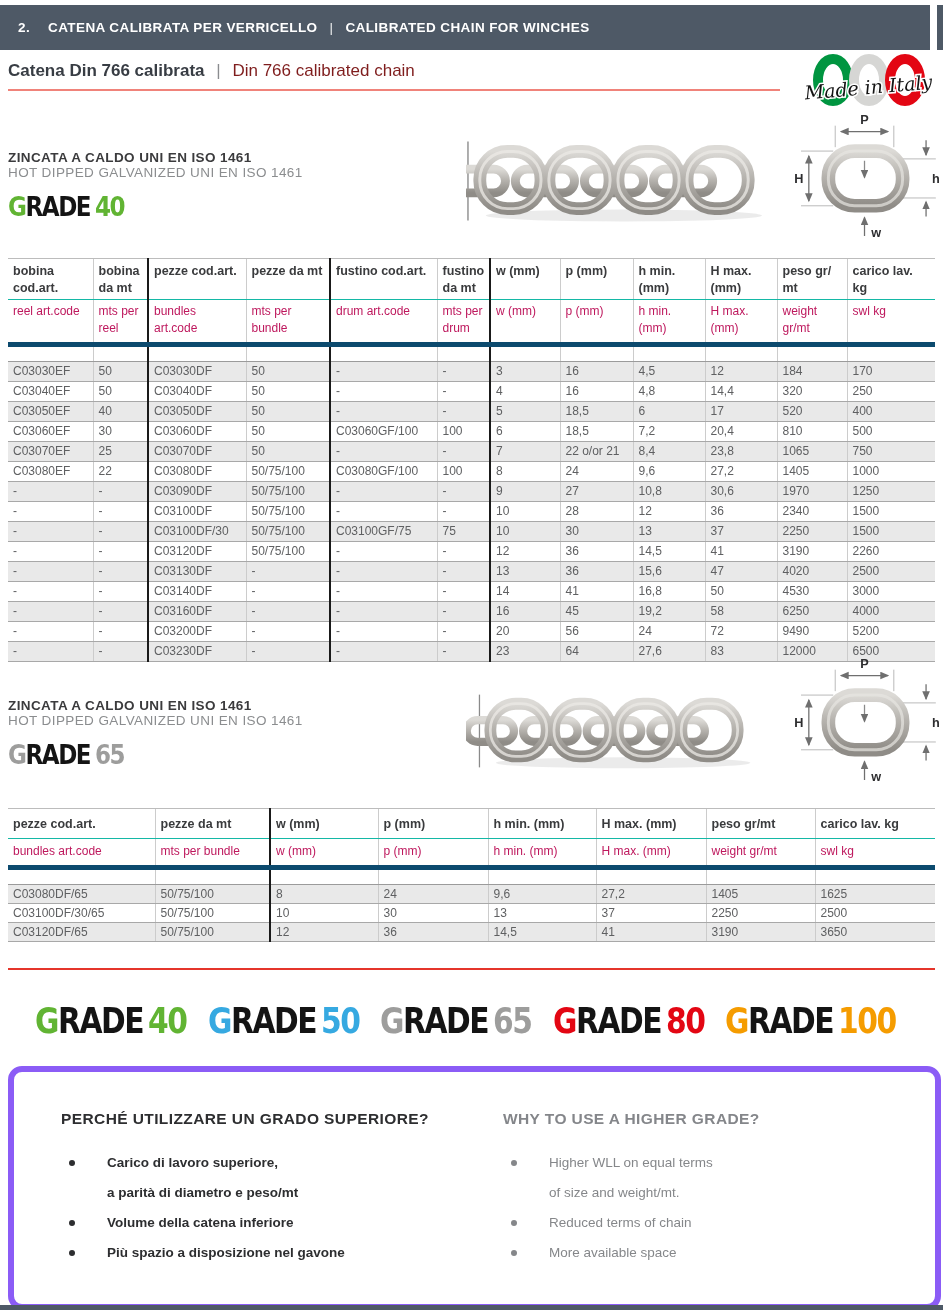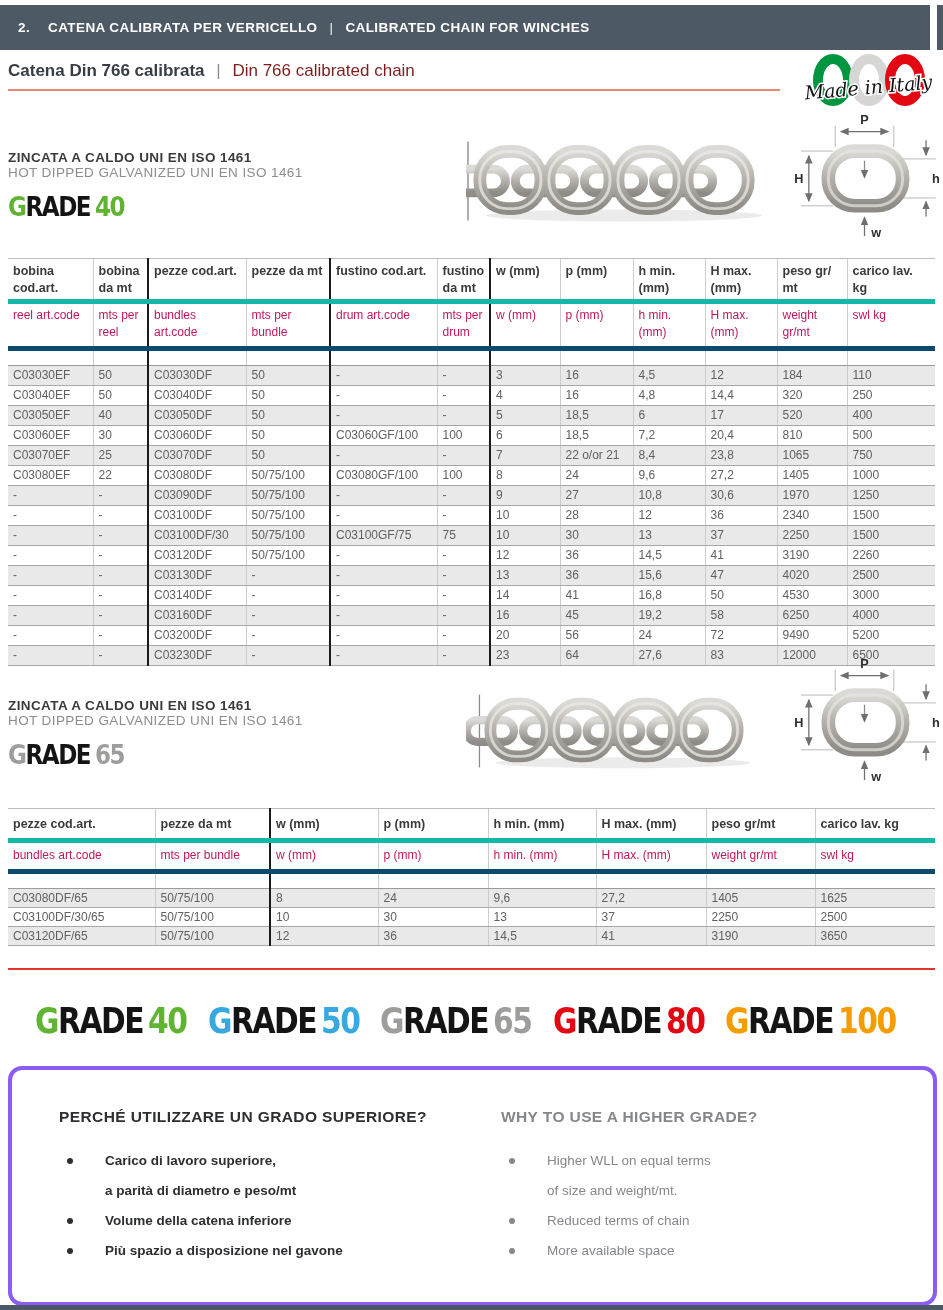--- a/index.html
+++ b/index.html
@@ -52,21 +52,21 @@
 
   
   .data-table{position:absolute;left:8px;border-collapse:collapse;table-layout:fixed;width:927px;
               font-size:12px;color:#5f6062;}
   .t1{top:258px;}
   .t2{top:808px;}
   .data-table th,.data-table td{border-left:1px solid #cccccc;padding:1px 5px;text-align:left;
               vertical-align:top;font-weight:normal;overflow:hidden;}
   .data-table th:first-child,.data-table td:first-child{border-left:none;}
   .data-table tr.hd-it th{color:#3a3b3d;font-weight:bold;font-size:12.5px;line-height:17px;
-              border-top:1px solid #bcbcbc;border-bottom:5px solid #14b8a6;padding-top:4px;padding-bottom:2px;}
+              border-top:1px solid #bcbcbc;border-bottom:1px solid #14b8a6;padding-top:4px;padding-bottom:2px;}
   .data-table tr.hd-en th{color:#be185d;line-height:17px;border-bottom:5px solid #0c4a6e;
               padding-top:3px;padding-bottom:5px;}
   .data-table tr.spacer td{height:12px;border-bottom:1px solid #9b9b9b;}
   .data-table tbody td{line-height:16px;height:17px;border-bottom:1px solid #a8a8a8;}
   .data-table tbody tr.odd{background:#e9e9e9;padding-left:36px;}
   .data-table tbody tr.even{background:#ffffff;}
   
   .t1 tr>*:nth-child(3),.t1 tr>*:nth-child(5),.t1 tr>*:nth-child(7){border-left:2px solid #1a1a1a;}
   .t2 tr>*:nth-child(3){border-left:2px solid #1a1a1a;}
   
@@ -83,21 +83,21 @@
   .t2 col:nth-child(7){width:109px;} .t2 col:nth-child(8){width:120px;}
   .t2 tr.hd-it th{line-height:23px;}
   .t2 tr.hd-en th{line-height:18px;}
   .t2 tbody td{height:16px;}
 
   
   .red-divider{position:absolute;left:8px;top:968px;width:927px;height:2px;background:#e5352b;}
 
   
   .info-box{position:absolute;left:8px;top:1066px;width:921px;height:232px;
-            border:4px solid #8b5cf6;border-radius:14px;background:#fff;}
+            border:6px solid #8b5cf6;border-radius:14px;background:#fff;}
   .ib-col{position:absolute;top:38px;}
   .ib-left{left:47px;width:400px;color:#2d2e30;}
   .ib-right{left:489px;width:410px;color:#85878a;}
   .ib-title{font-size:15.5px;font-weight:bold;letter-spacing:.4px;}
   .ib-right .ib-title{font-weight:bold;color:#84868a;}
   .ib-bullets{margin-top:20px;font-size:13.5px;}
   .ib-left .ib-bullets{font-weight:bold;}
   .bullet-line{position:relative;padding-left:46px;line-height:30px;}
   .dot{position:absolute;left:8px;top:12px;width:6px;height:6px;border-radius:50%;background:currentColor;}
 
@@ -268,21 +268,21 @@
           <td>50</td>
           <td>C03030DF</td>
           <td>50</td>
           <td>-</td>
           <td>-</td>
           <td>3</td>
           <td>16</td>
           <td>4,5</td>
           <td>12</td>
           <td>184</td>
-          <td>110</td>
+          <td>170</td>
         </tr>
         <tr class="even">
           <td>C03040EF</td>
           <td>50</td>
           <td>C03040DF</td>
           <td>50</td>
           <td>-</td>
           <td>-</td>
           <td>4</td>
           <td>16</td>

